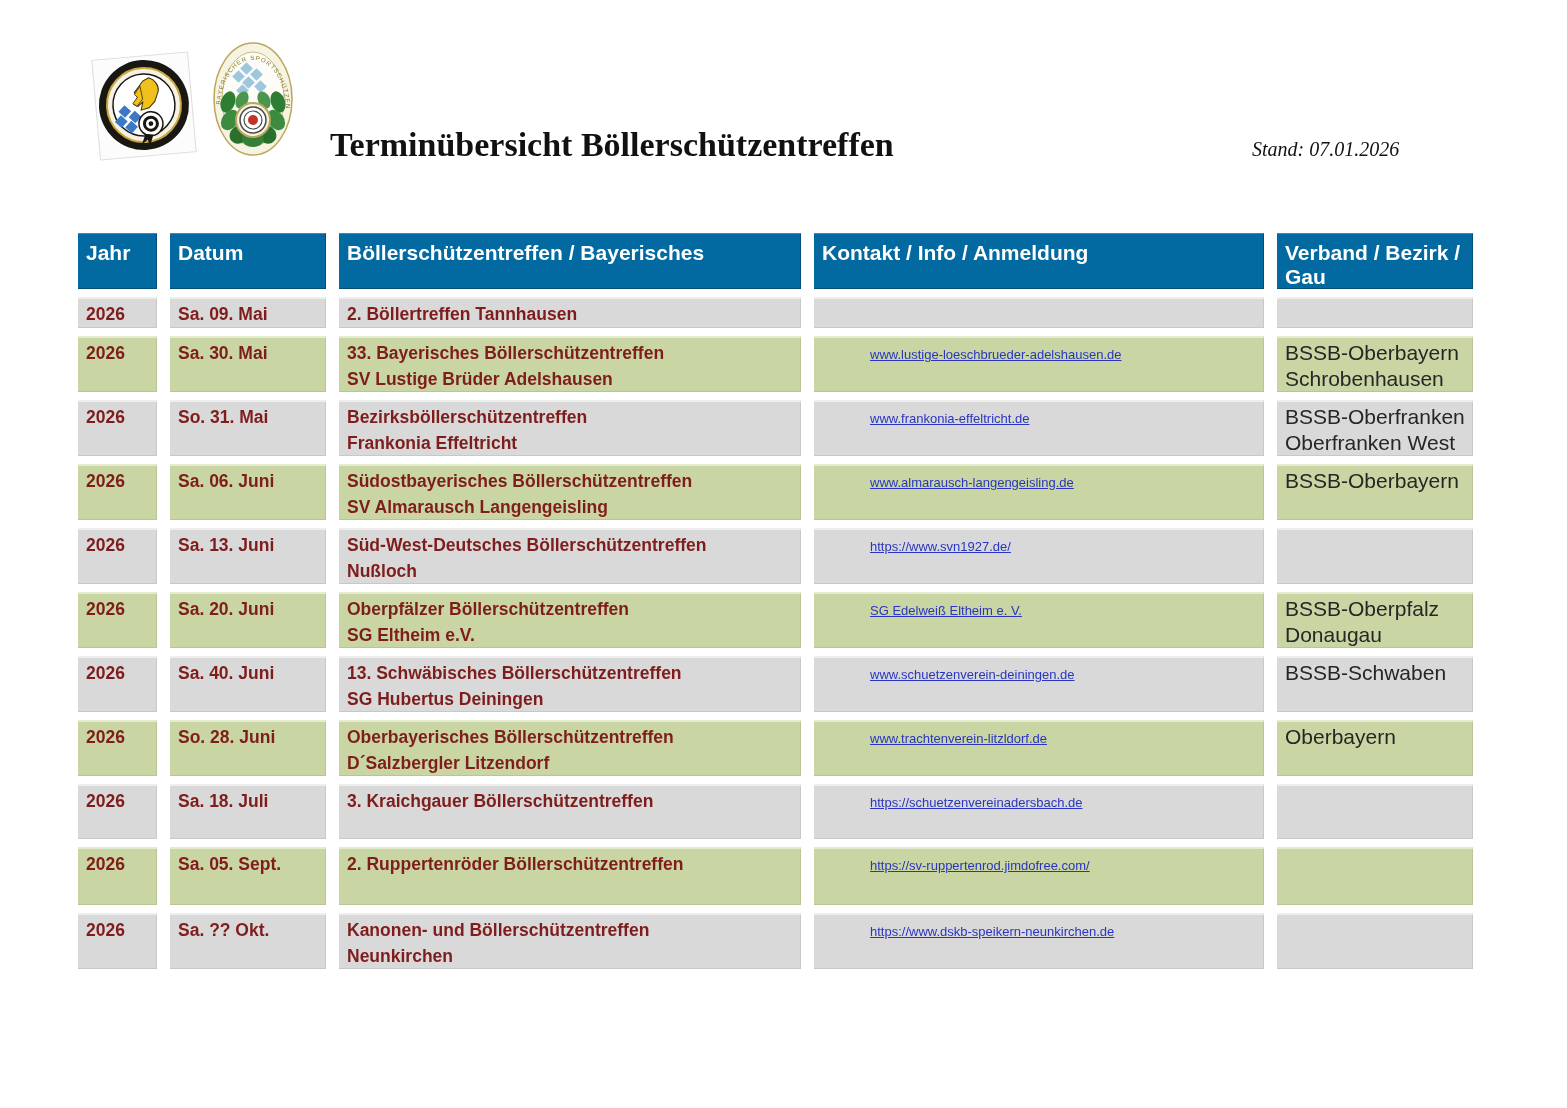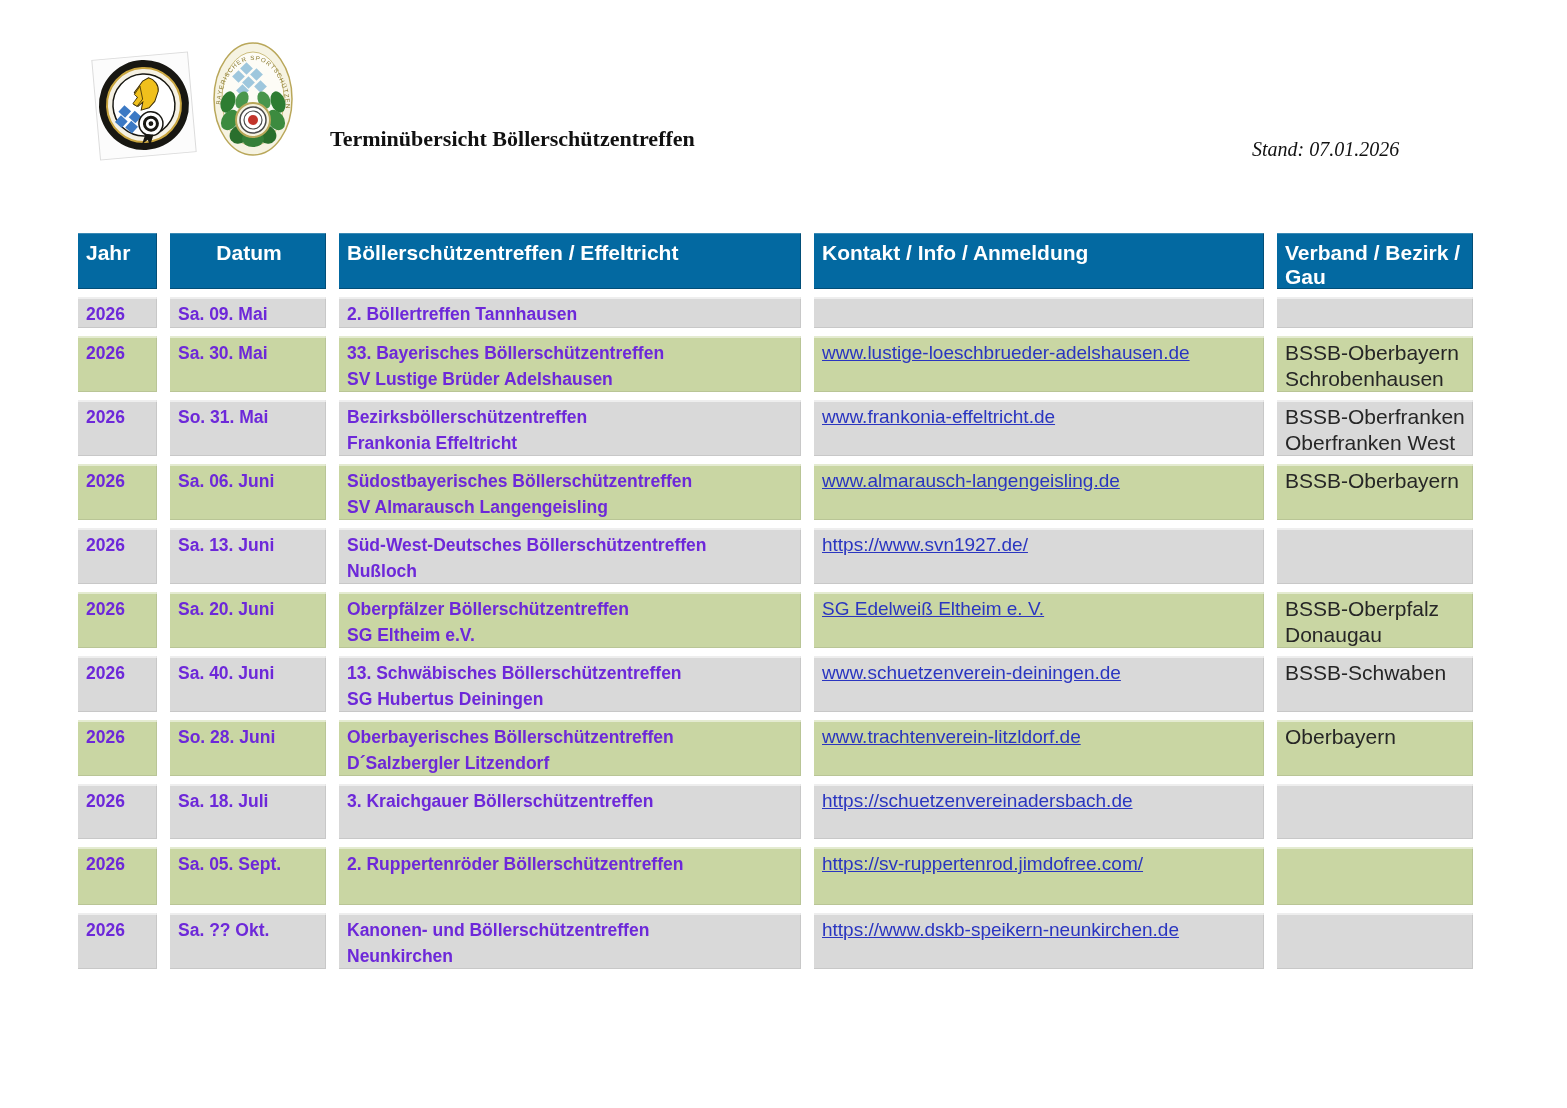--- a/index.html
+++ b/index.html
@@ -6,54 +6,54 @@
   body{
     width:1567px;height:1108px;position:relative;background:#ffffff;
     font-family:"Liberation Sans",sans-serif;overflow:hidden;
   }
   
   .logo{position:absolute;}
   .logo-left{left:92px;top:50px;width:104px;height:112px;transform:rotate(-3deg);}
   .logo-right{left:212px;top:40px;width:82px;height:118px;}
   .doc-title{
     position:absolute;left:330px;top:126px;
-    font-family:"Liberation Serif",serif;font-size:22px;font-weight:600;
+    font-family:"Liberation Serif",serif;font-size:34px;font-weight:600;
     color:#111;white-space:nowrap;
   }
   .doc-stand{
     position:absolute;left:1252px;top:138px;
     font-family:"Liberation Serif",serif;font-style:italic;font-size:20px;
     color:#111;white-space:nowrap;text-align:right;
   }
   
   table.schedule{
     position:absolute;left:65px;top:225px;
     border-collapse:separate;border-spacing:13px 8px;table-layout:fixed;
   }
   col.c1{width:79px;} col.c2{width:156px;} col.c3{width:462px;}
   col.c4{width:450px;} col.c5{width:196px;}
   th{
     background:#0369a1;color:#ffffff;font-size:21px;font-weight:bold;
     text-align:left;vertical-align:top;height:54px;box-sizing:border-box;
     padding:8px 6px 0 8px;line-height:24px;
     box-shadow:inset 0 1px 0 rgba(255,255,255,.22), inset -1px -1px 0 rgba(0,0,0,.25);
   }
-  th.center{text-align:center;}
+  th.center{text-align:left;}
   td{
     vertical-align:top;box-sizing:border-box;
     padding:4px 6px 0 8px;font-size:17.5px;line-height:26px;
   }
   tr.row-gray td{background:#d9d9d9;
     box-shadow:inset 0 2px 0 rgba(255,255,255,.55), inset -1px -1px 0 rgba(0,0,0,.08);}
   tr.row-green td{background:#c9d6a3;
     box-shadow:inset 0 2px 0 rgba(255,255,255,.5), inset -1px -1px 0 rgba(0,0,0,.08);}
-  td.c-year,td.c-date,td.c-event{font-weight:bold;color:#6d28d9;}
+  td.c-year,td.c-date,td.c-event{font-weight:bold;color:#7f1d1d;}
   td.c-verband{font-weight:normal;color:#262626;font-size:21px;}
   td.c-contact a{
-    color:#2a35c0;text-decoration:underline;font-weight:normal;font-size:19px;
+    color:#2a35c0;text-decoration:underline;font-weight:normal;font-size:13px;margin-left:48px;
   }
 </style>
 </head>
 <body>
 
 <div class="logo logo-left">
   <svg viewBox="0 0 104 112" width="104" height="112">
     <rect x="4" y="6" width="96" height="100" fill="#fcfcfc" stroke="#dcdcdc" stroke-width="1" transform="rotate(-2 52 56)"></rect>
     <circle cx="52" cy="55" r="45" fill="#181712"></circle>
     <circle cx="52" cy="55" r="37" fill="#f5f1e4" stroke="#caa63f" stroke-width="2"></circle>
@@ -129,21 +129,21 @@
     <col class="c1">
       <col class="c2">
       <col class="c3">
       <col class="c4">
       <col class="c5">
   </colgroup>
   <thead>
       <tr>
         <th>Jahr</th>
         <th class="center">Datum</th>
-        <th>Böllerschützentreffen / Effeltricht</th>
+        <th>Böllerschützentreffen / Bayerisches</th>
         <th>Kontakt / Info / Anmeldung</th>
         <th>Verband / Bezirk / Gau</th>
       </tr>
     </thead>
   <tbody>
       <tr class="row-gray" style="height: 31px;">
         <td class="c-year">2026</td>
         <td class="c-date">Sa. 09. Mai</td>
         <td class="c-event">
           <div>2. Böllertreffen Tannhausen</div>

